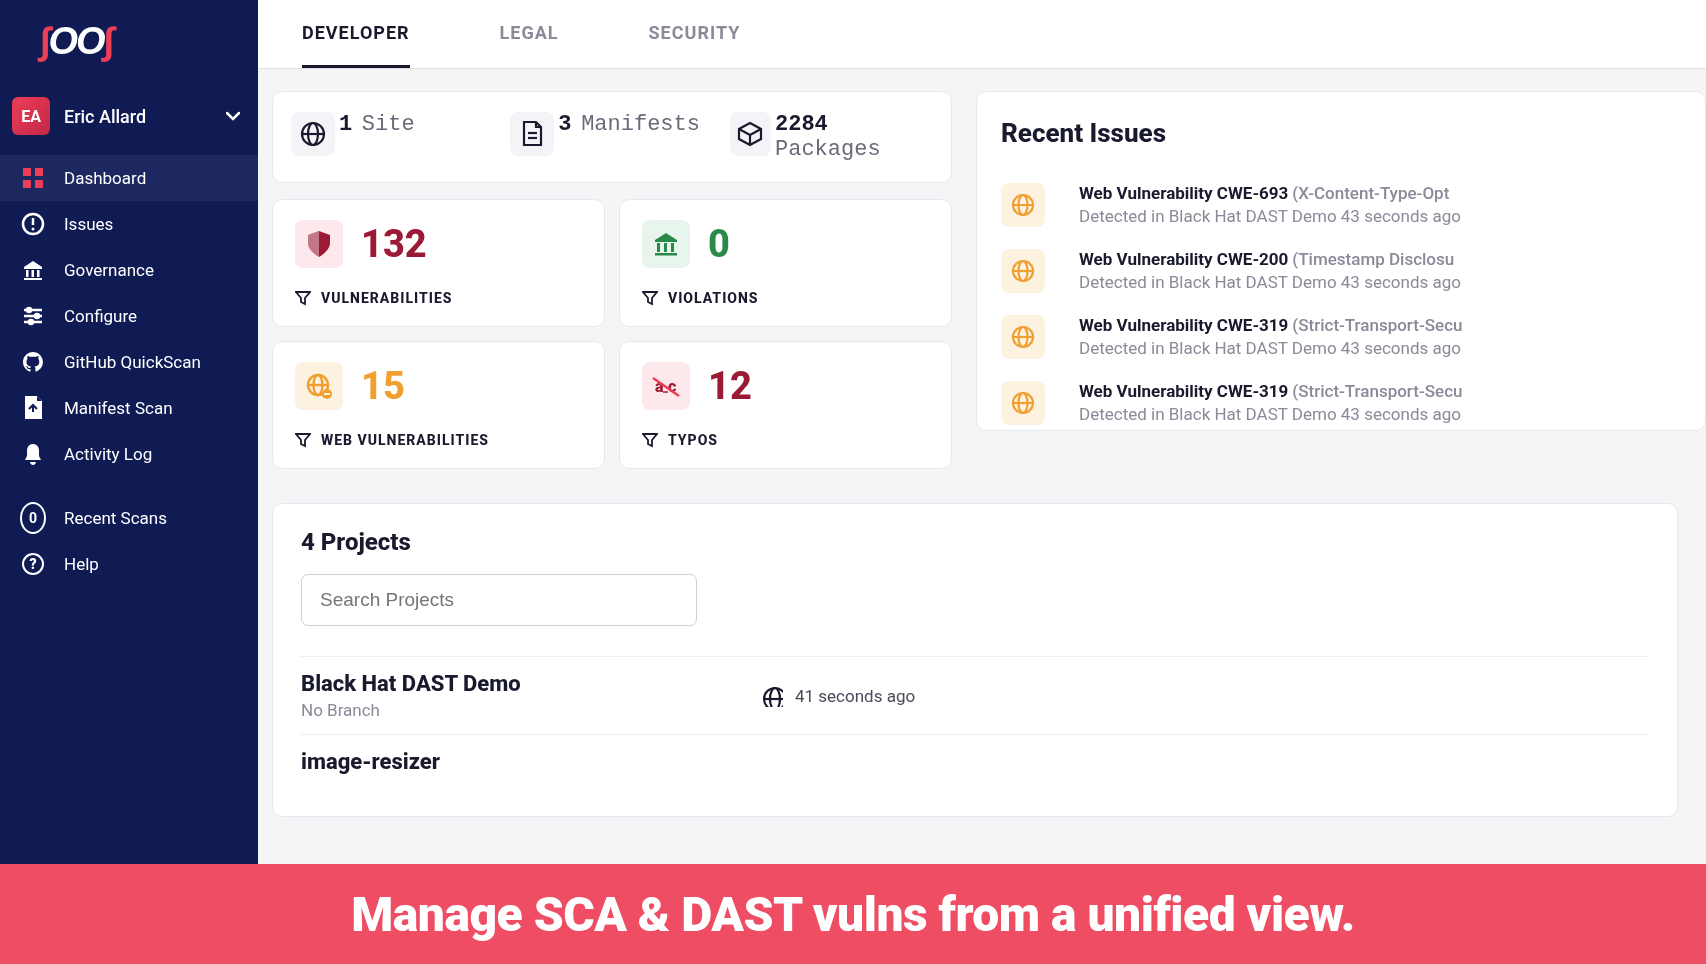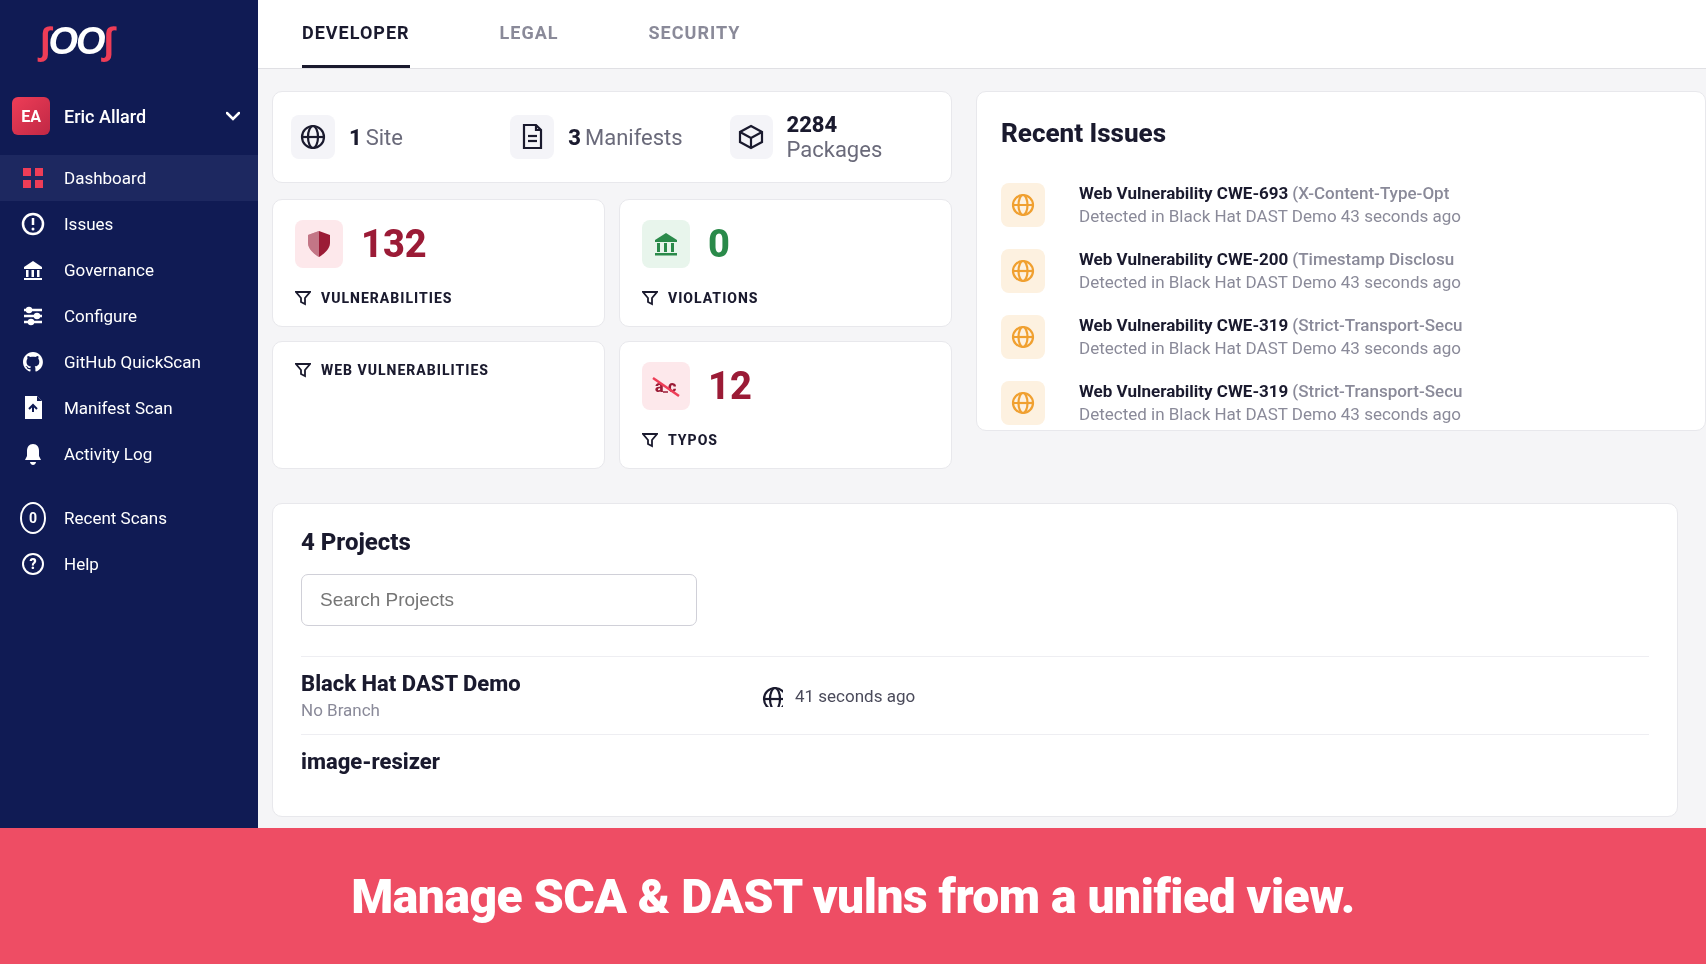--- a/index.html
+++ b/index.html
@@ -25,21 +25,21 @@
 .main { margin-left: 258px; height: 100%; overflow: hidden; }
 .tabs { display: flex; gap: 90px; padding: 0 44px; border-bottom: 1px solid #e0e0e4; background: #fff; align-items: flex-end; }
 .tab { padding: 22px 0; font-size: 18px; font-weight: 700; letter-spacing: 1px; color: #8a8a99; cursor: pointer; border-bottom: 3px solid transparent; }
 .tab.active { color: #1a1a2e; border-bottom-color: #1a1a2e; }
 
 .content { padding: 22px 0 0 14px; display: flex; gap: 24px; }
 .left-col { width: 680px; }
 .right-col { flex: 1; }
 
 .stat-row { display: flex; gap: 0; background: #fff; border: 1px solid #e8e8ec; border-radius: 10px; padding: 20px 10px; margin-bottom: 16px; }
-.stat-row-item { flex: 1; display: flex; align-items: center; gap: 14px; padding: 0 8px; }
+.stat-row-item { flex: 1; display: flex; align-items: flex-start; gap: 4px; padding: 0 8px; font-family: Liberation Mono, monospace; }
 .stat-ico { width: 44px; height: 44px; background: #f4f4f8; border-radius: 8px; display: flex; align-items: center; justify-content: center; }
 .stat-num { font-size: 22px; font-weight: 800; color: #1a1a2e; }
 .stat-lbl { font-size: 22px; color: #6a6a7a; }
 
 .card-grid { display: grid; grid-template-columns: 1fr 1fr; gap: 14px; margin-bottom: 34px; }
 .card { background: #fff; border: 1px solid #e8e8ec; border-radius: 10px; padding: 20px 22px; }
 .card-top { display: flex; align-items: center; gap: 18px; margin-bottom: 22px; }
 .card-ico { width: 48px; height: 48px; border-radius: 8px; display: flex; align-items: center; justify-content: center; }
 .card-ico.red { background: #fde8eb; }
 .card-ico.green { background: #e8f5ec; }
@@ -63,21 +63,21 @@
 
 .projects-panel { background: #fff; border: 1px solid #e8e8ec; border-radius: 10px; padding: 24px 28px; width: calc(100% - 14px); }
 .projects-title { font-size: 24px; font-weight: 800; color: #1a1a2e; margin-bottom: 18px; }
 .search-box { width: 396px; padding: 14px 18px; font-size: 19px; border: 1px solid #d0d0d8; border-radius: 7px; color: #8a8a99; margin-bottom: 30px; }
 .proj-row { display: flex; align-items: center; padding: 14px 0; border-top: 1px solid #eeeef2; gap: 40px; }
 .proj-info { width: 420px; }
 .proj-name { font-size: 22px; font-weight: 800; color: #1a1a2e; }
 .proj-branch { font-size: 17px; color: #8a8a99; margin-top: 4px; }
 .proj-time { display: flex; align-items: center; gap: 12px; font-size: 17px; color: #4a4a5a; }
 
-.banner { position: fixed; bottom: 0; left: 0; right: 0; height: 136px; background: #ee4d64; display: flex; align-items: center; justify-content: center; z-index: 20; }
+.banner { position: fixed; bottom: 0; left: 0; right: 0; height: 100px; background: #ee4d64; display: flex; align-items: center; justify-content: center; z-index: 20; }
 .banner-text { font-size: 48px; font-weight: 900; color: #fff; letter-spacing: -0.5px; }
 
 svg { display: block; }
 </style>
 </head>
 <body>
 
 <div class="sidebar">
   <div class="logo">
     <span class="logo-text"><span class="red">∫</span>OO<span class="red">∫</span></span>
@@ -262,20 +262,32 @@
             <div class="card-bottom">
               <span class="filter-ico">
                 <svg width="16" height="16" viewBox="0 0 16 16" stroke="#1a1a2e" stroke-width="1.8" fill="none">
                   <path d="M1 2 L15 2 L10 8 L10 14 L6 12 L6 8 Z"></path>
                 </svg>
               </span>
               <span>VIOLATIONS</span>
             </div>
           </div>
           <div class="card">
+            <div class="card-top">
+              <div class="card-ico orange">
+                <svg width="28" height="28" viewBox="0 0 28 28" stroke="#f0a030" stroke-width="2.4" fill="none">
+                  <circle cx="13" cy="13" r="10"></circle>
+                  <ellipse cx="13" cy="13" rx="4.5" ry="10"></ellipse>
+                  <line x1="3" y1="13" x2="23" y2="13"></line>
+                  <circle cx="22" cy="22" r="5" fill="#f0a030" stroke="none"></circle>
+                  <line x1="19" y1="22" x2="25" y2="22" stroke="#fdf1e0" stroke-width="2"></line>
+                </svg>
+              </div>
+              <div class="card-num c-orange">15</div>
+            </div>
             <div class="card-bottom">
               <span class="filter-ico">
                 <svg width="16" height="16" viewBox="0 0 16 16" stroke="#1a1a2e" stroke-width="1.8" fill="none">
                   <path d="M1 2 L15 2 L10 8 L10 14 L6 12 L6 8 Z"></path>
                 </svg>
               </span>
               <span>WEB VULNERABILITIES</span>
             </div>
           </div>
           <div class="card">

